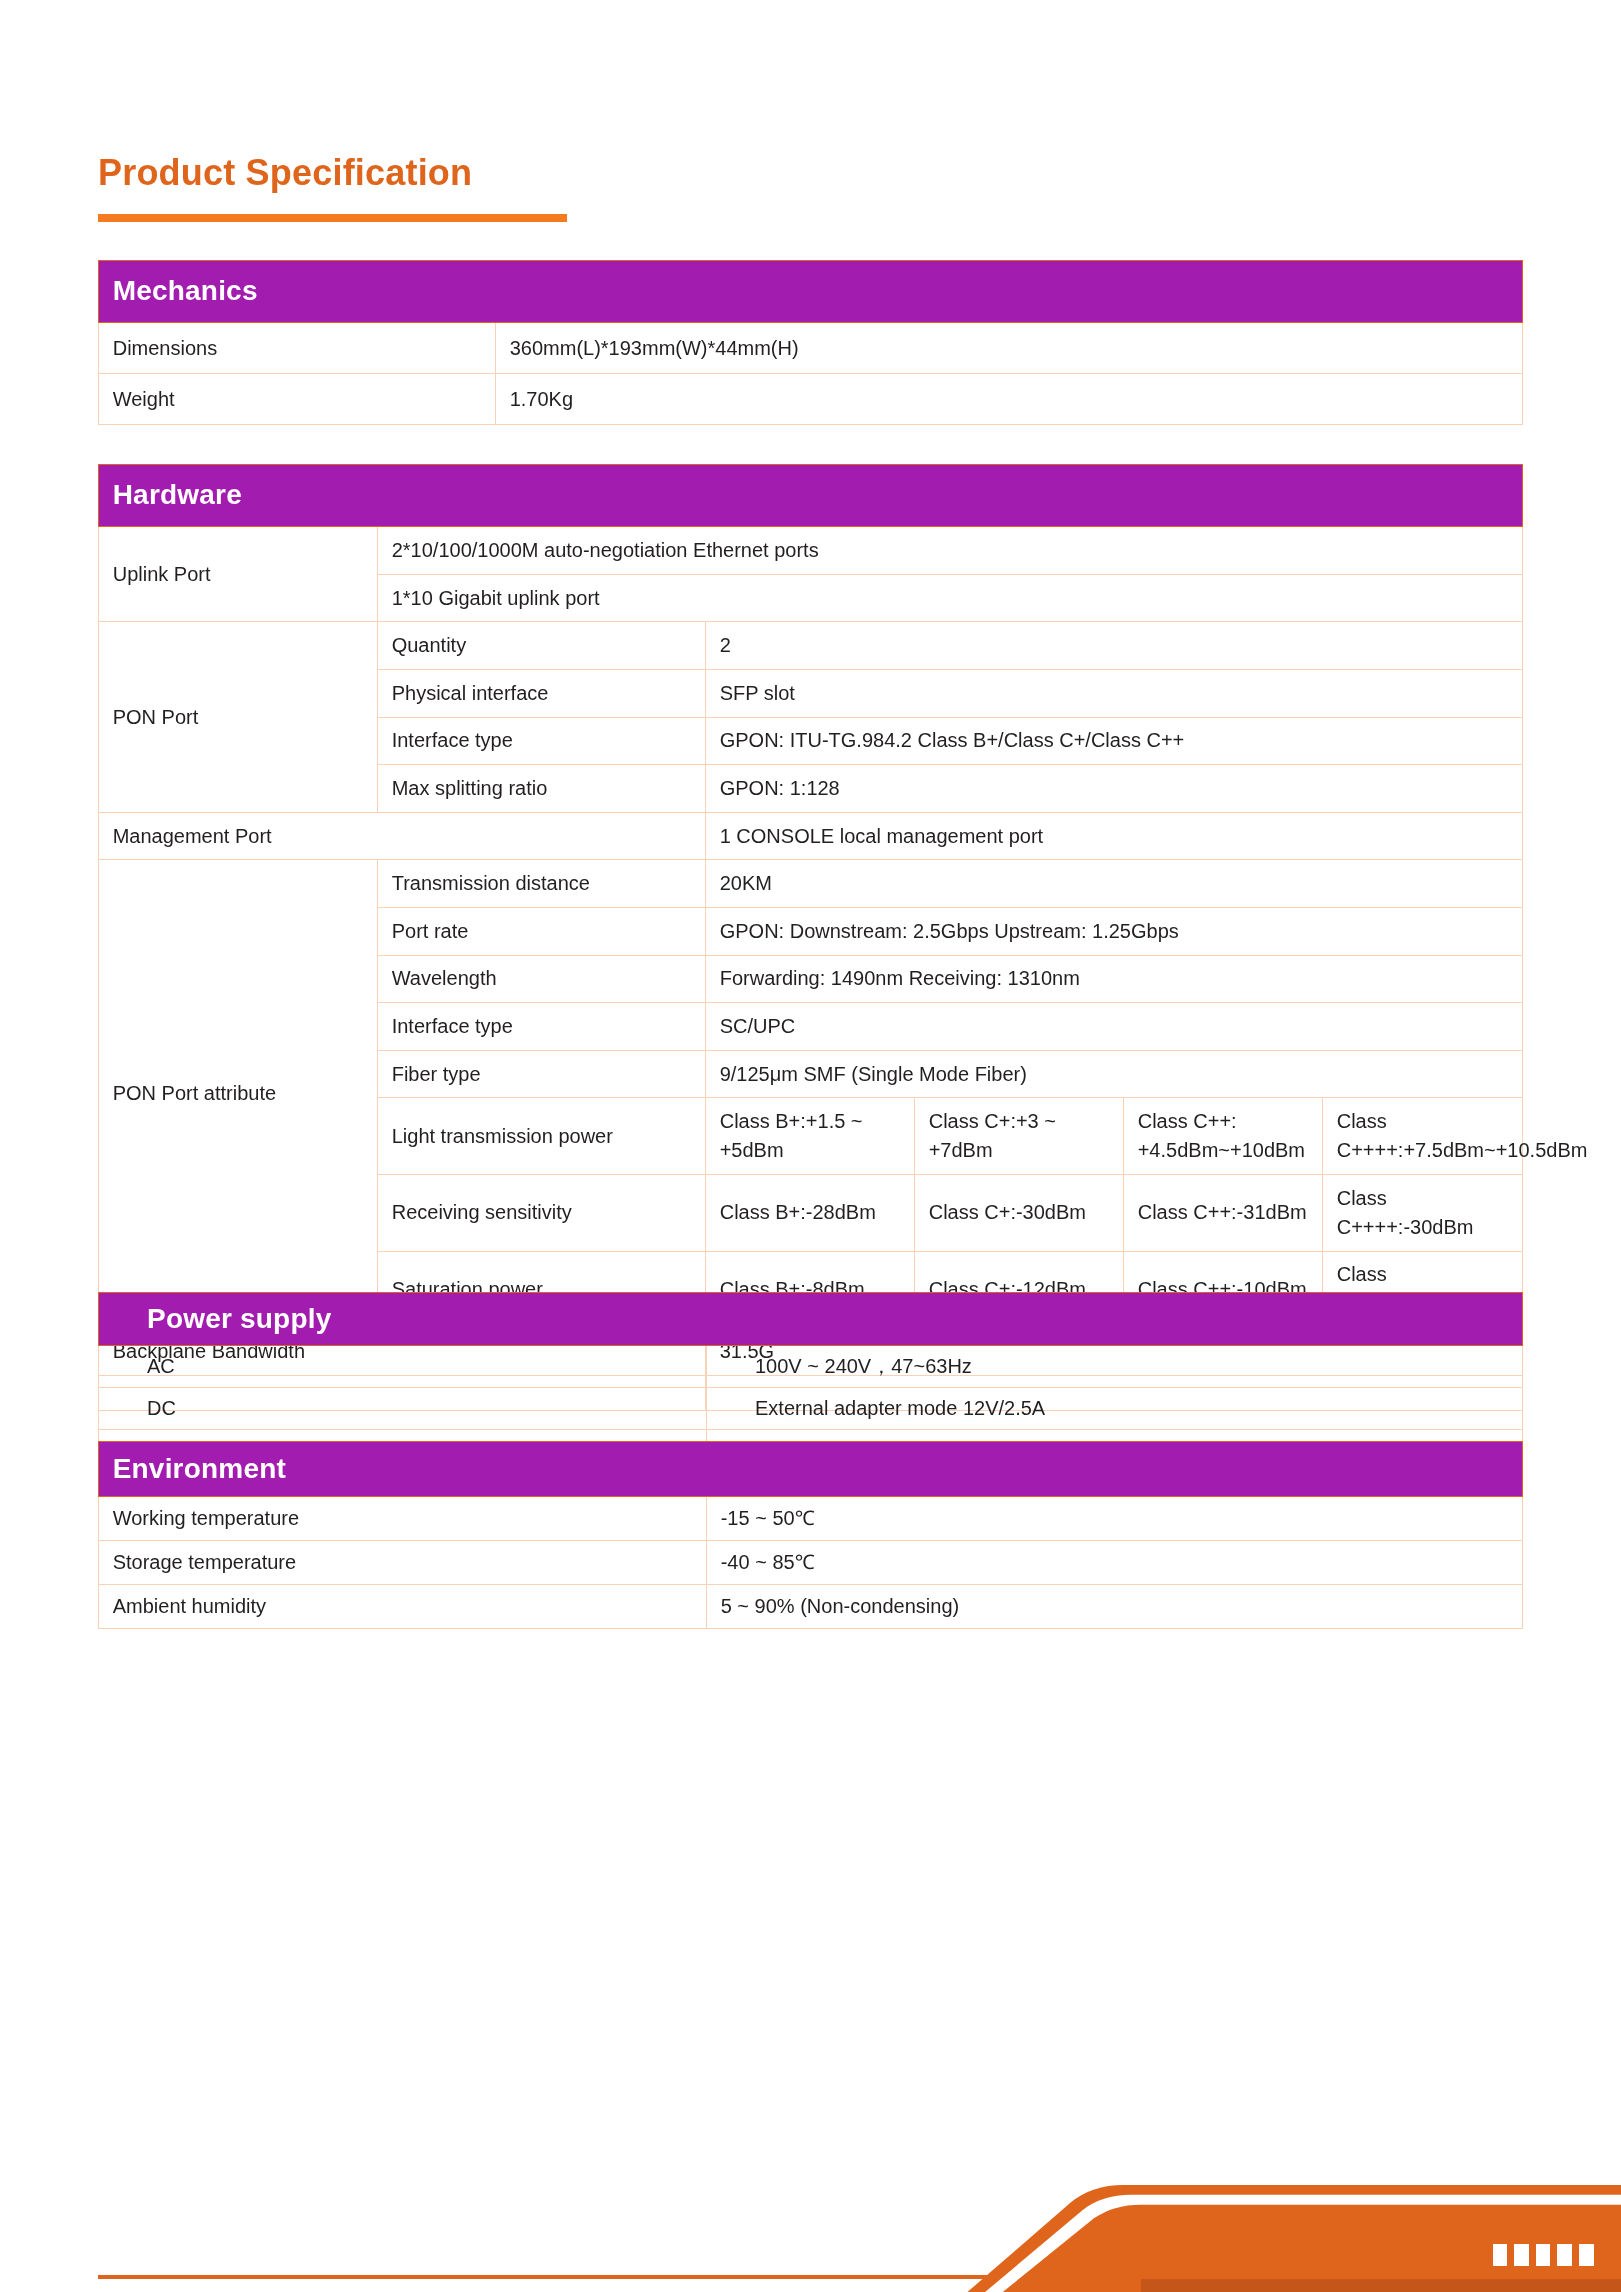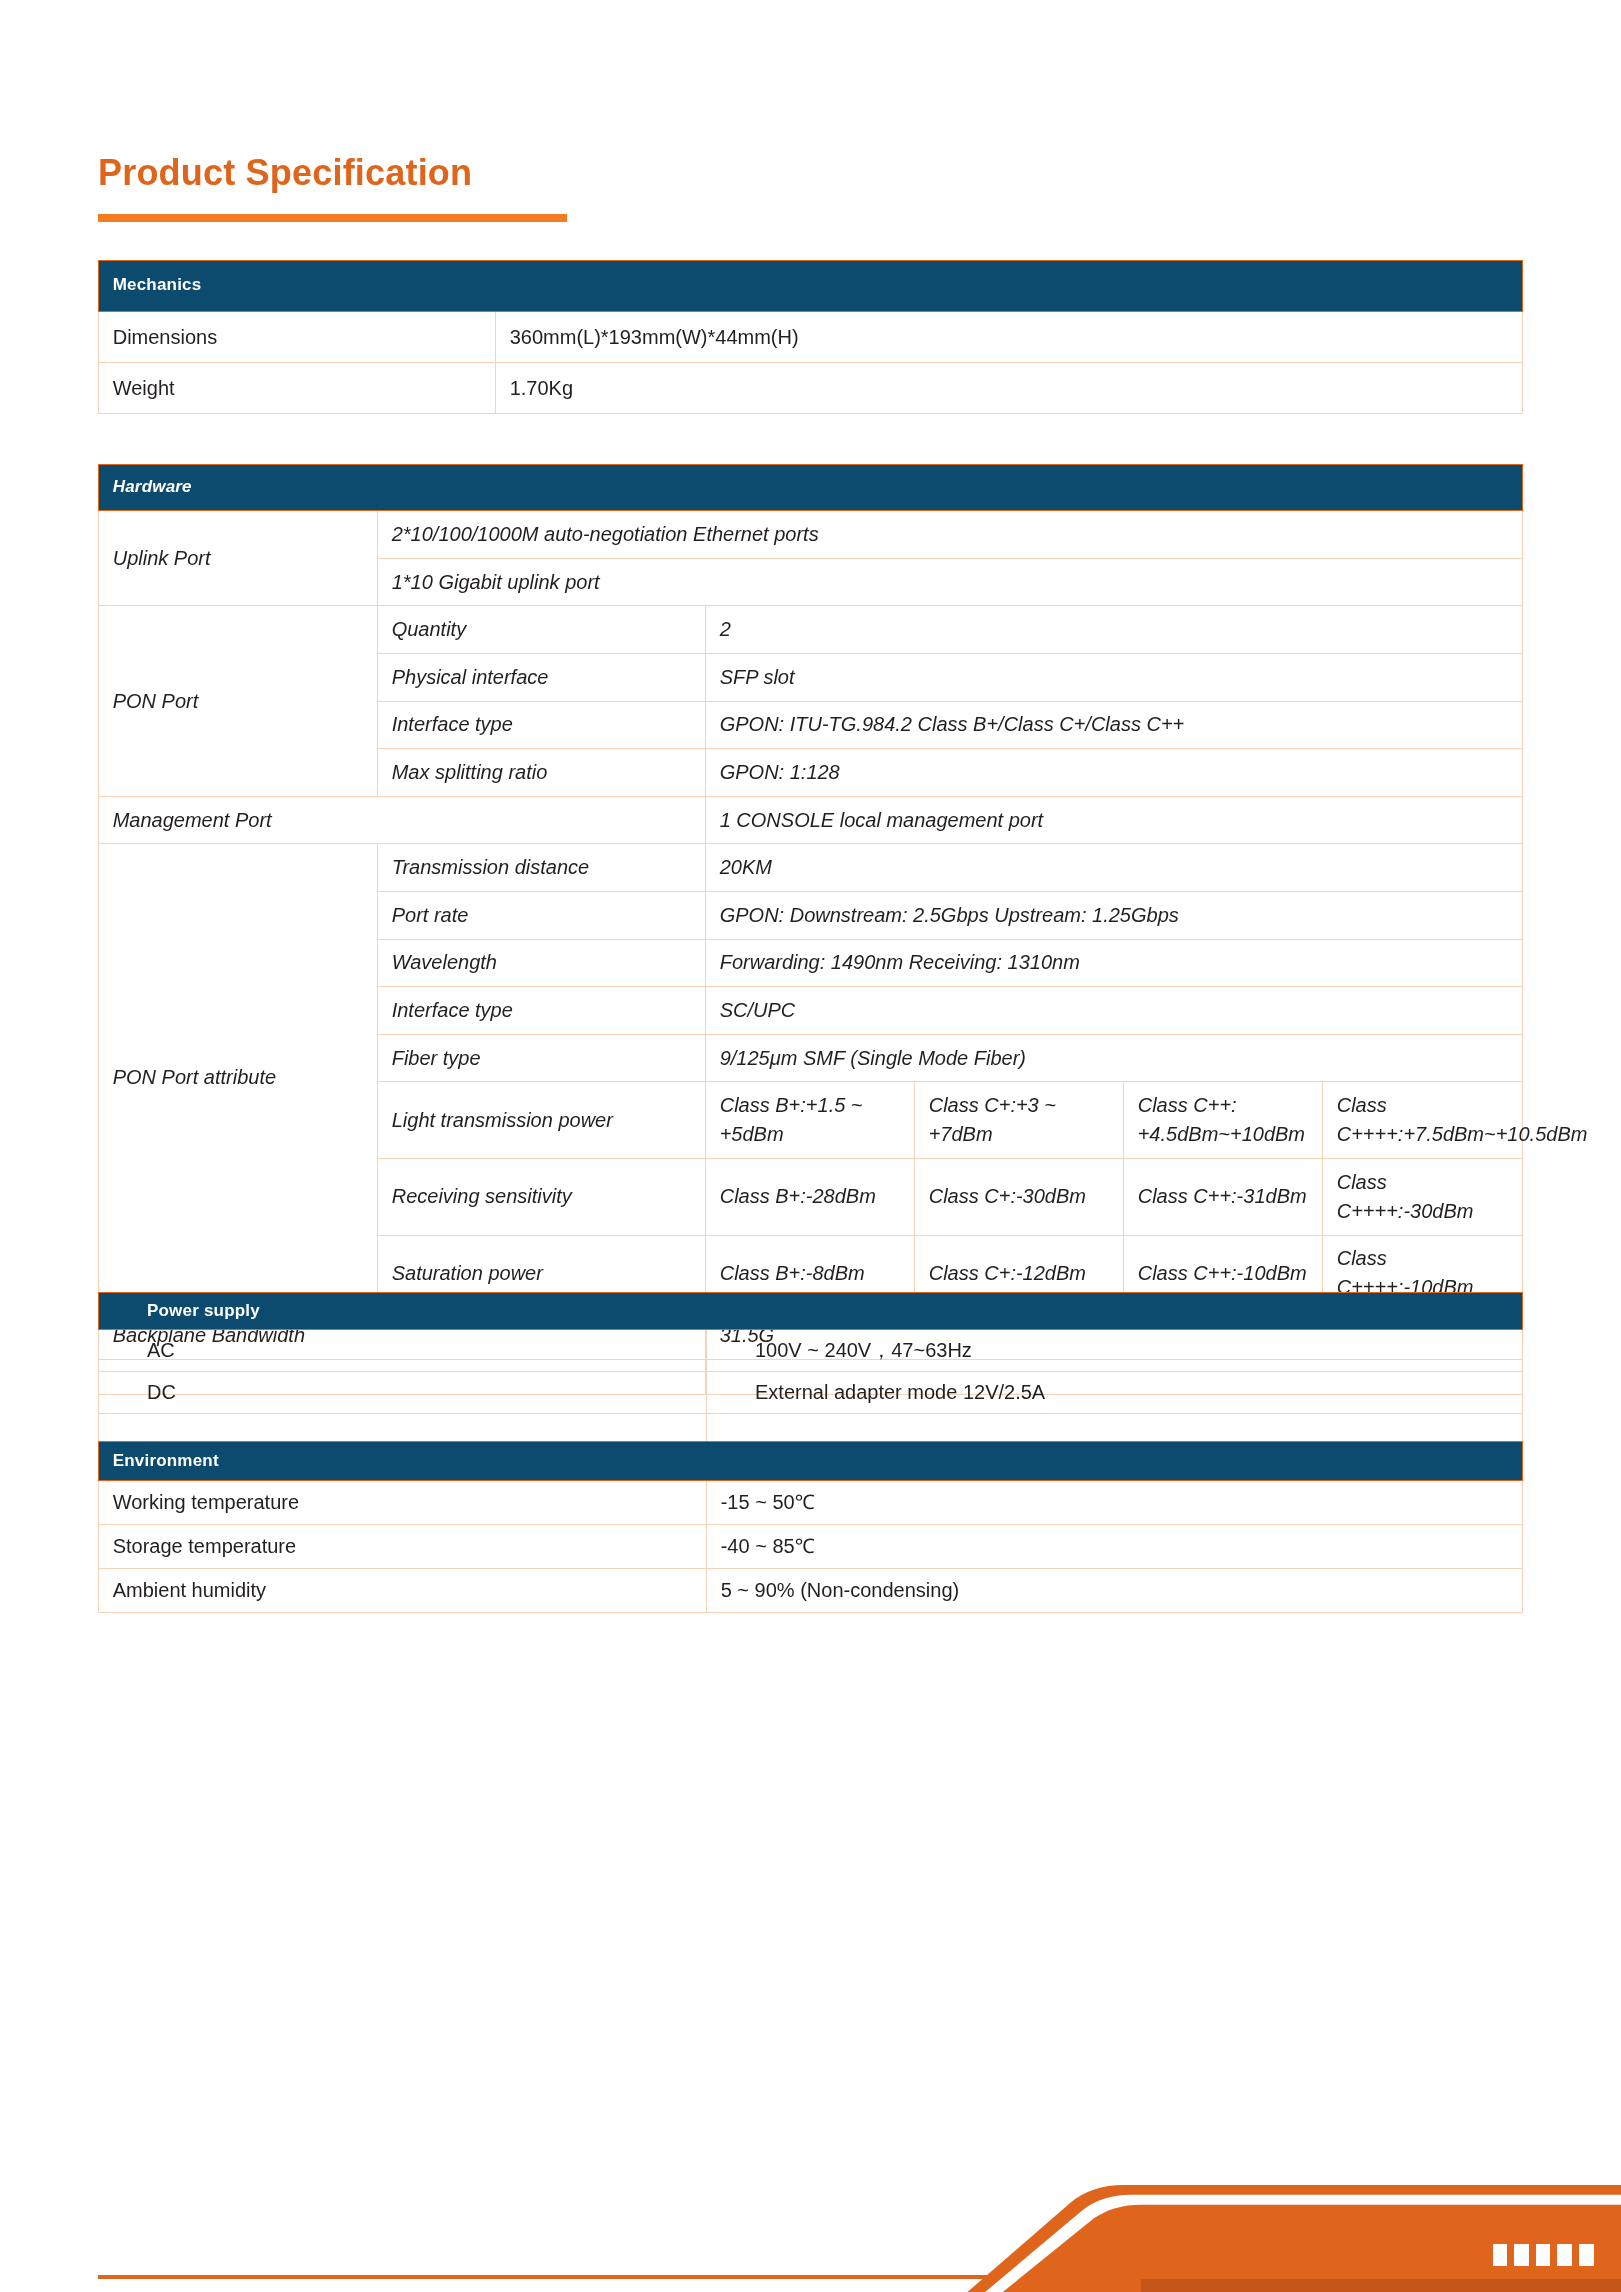--- a/index.html
+++ b/index.html
@@ -51,36 +51,36 @@
     border: 1px solid #F7D2B6;
     font-size: 20px;
     color: #231F20;
     font-weight: normal;
     text-align: left;
     vertical-align: middle;
     padding: 8.8px 13.7px;
     line-height: 1.45;
   }
   .section-head td {
-    background: #0c4a6e;
+    background: #a21caf;
     color: #ffffff;
-    font-size: 17px;
+    font-size: 28px;
     font-weight: bold;
     border: 1px solid #E0651C;
     padding: 9.8px 13.7px 10.8px 13.7px;
     letter-spacing: 0.2px;
   }
   td.blank-row { height: 35px; border-left-color: #F7D2B6; }
 
   
   #tbl-mechanics { top: 260px; }
   #tbl-mechanics td { height: 51px; }
 
   
-  #tbl-hardware { top: 464px; font-style: italic; }
+  #tbl-hardware { top: 464px; }
 
   
   #tbl-power { top: 1292px; }
   #tbl-power td { padding-top: 5.9px; padding-bottom: 5.9px; padding-left: 48px; }
 
   
   #tbl-env { top: 1441px; }
   #tbl-env td { padding-top: 6.9px; padding-bottom: 6.9px; }
 
   .lbl { padding-left: 17.6px; }

